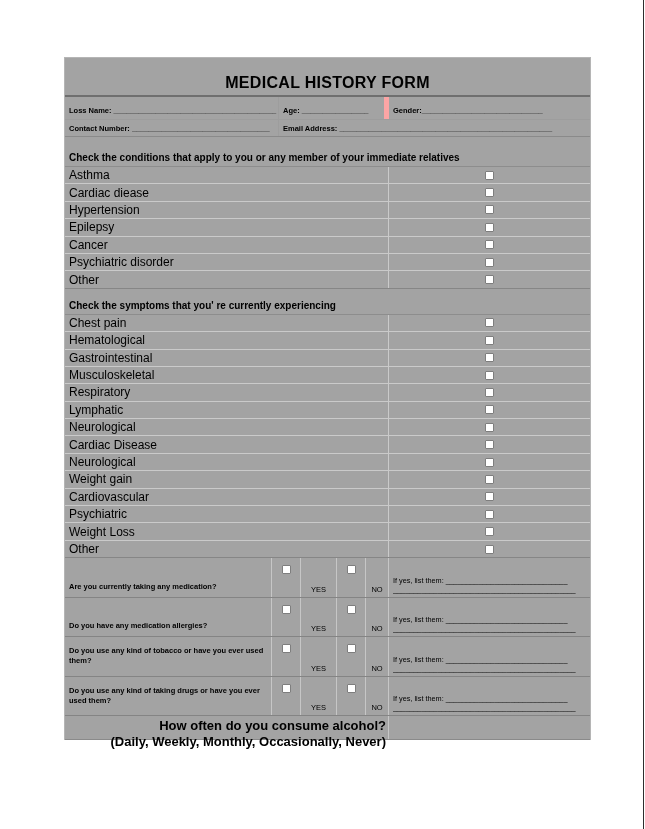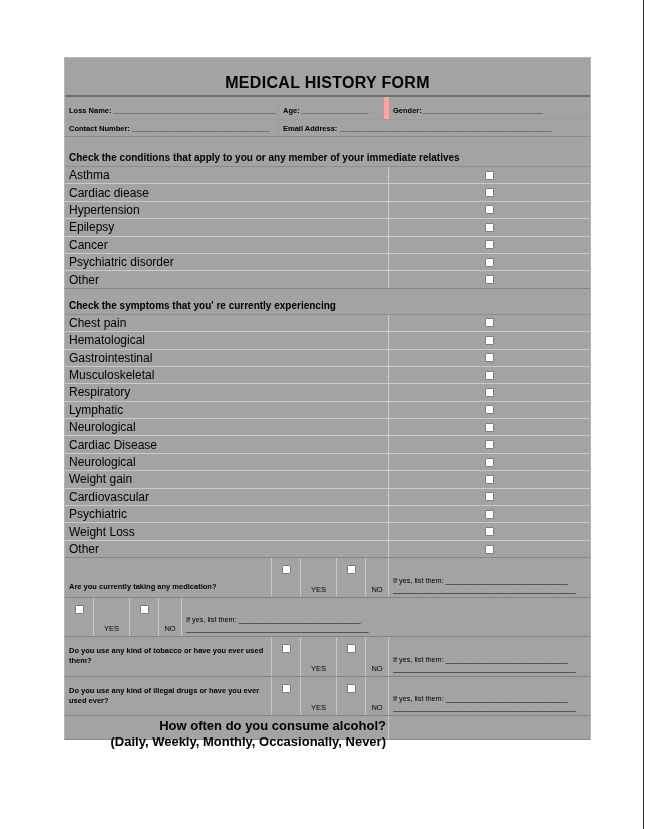--- a/index.html
+++ b/index.html
@@ -253,20 +253,21 @@
         <span class="checkbox"></span>
       </div>
     <div class="q-lbl no">NO</div>
     <div class="q-ifyes">
       <div>If yes, list them: ______________________________</div>
       <div>_____________________________________________</div>
     </div>
   </div>
 
   <div class="q-row">
+    <div class="q-text">Do you have any medication allergies?</div>
     <div class="q-cb">
         <span class="checkbox"></span>
       </div>
     <div class="q-lbl">YES</div>
     <div class="q-cb second">
         <span class="checkbox"></span>
       </div>
     <div class="q-lbl no">NO</div>
     <div class="q-ifyes">
       <div>If yes, list them: ______________________________</div>
@@ -284,21 +285,21 @@
         <span class="checkbox"></span>
       </div>
     <div class="q-lbl no">NO</div>
     <div class="q-ifyes">
       <div>If yes, list them: ______________________________</div>
       <div>_____________________________________________</div>
     </div>
   </div>
 
   <div class="q-row">
-    <div class="q-text center">Do you use any kind of illegal drugs or have you ever used ever?</div>
+    <div class="q-text center">Do you use any kind of taking drugs or have you ever used them?</div>
     <div class="q-cb">
         <span class="checkbox"></span>
       </div>
     <div class="q-lbl">YES</div>
     <div class="q-cb second">
         <span class="checkbox"></span>
       </div>
     <div class="q-lbl no">NO</div>
     <div class="q-ifyes">
       <div>If yes, list them: ______________________________</div>

